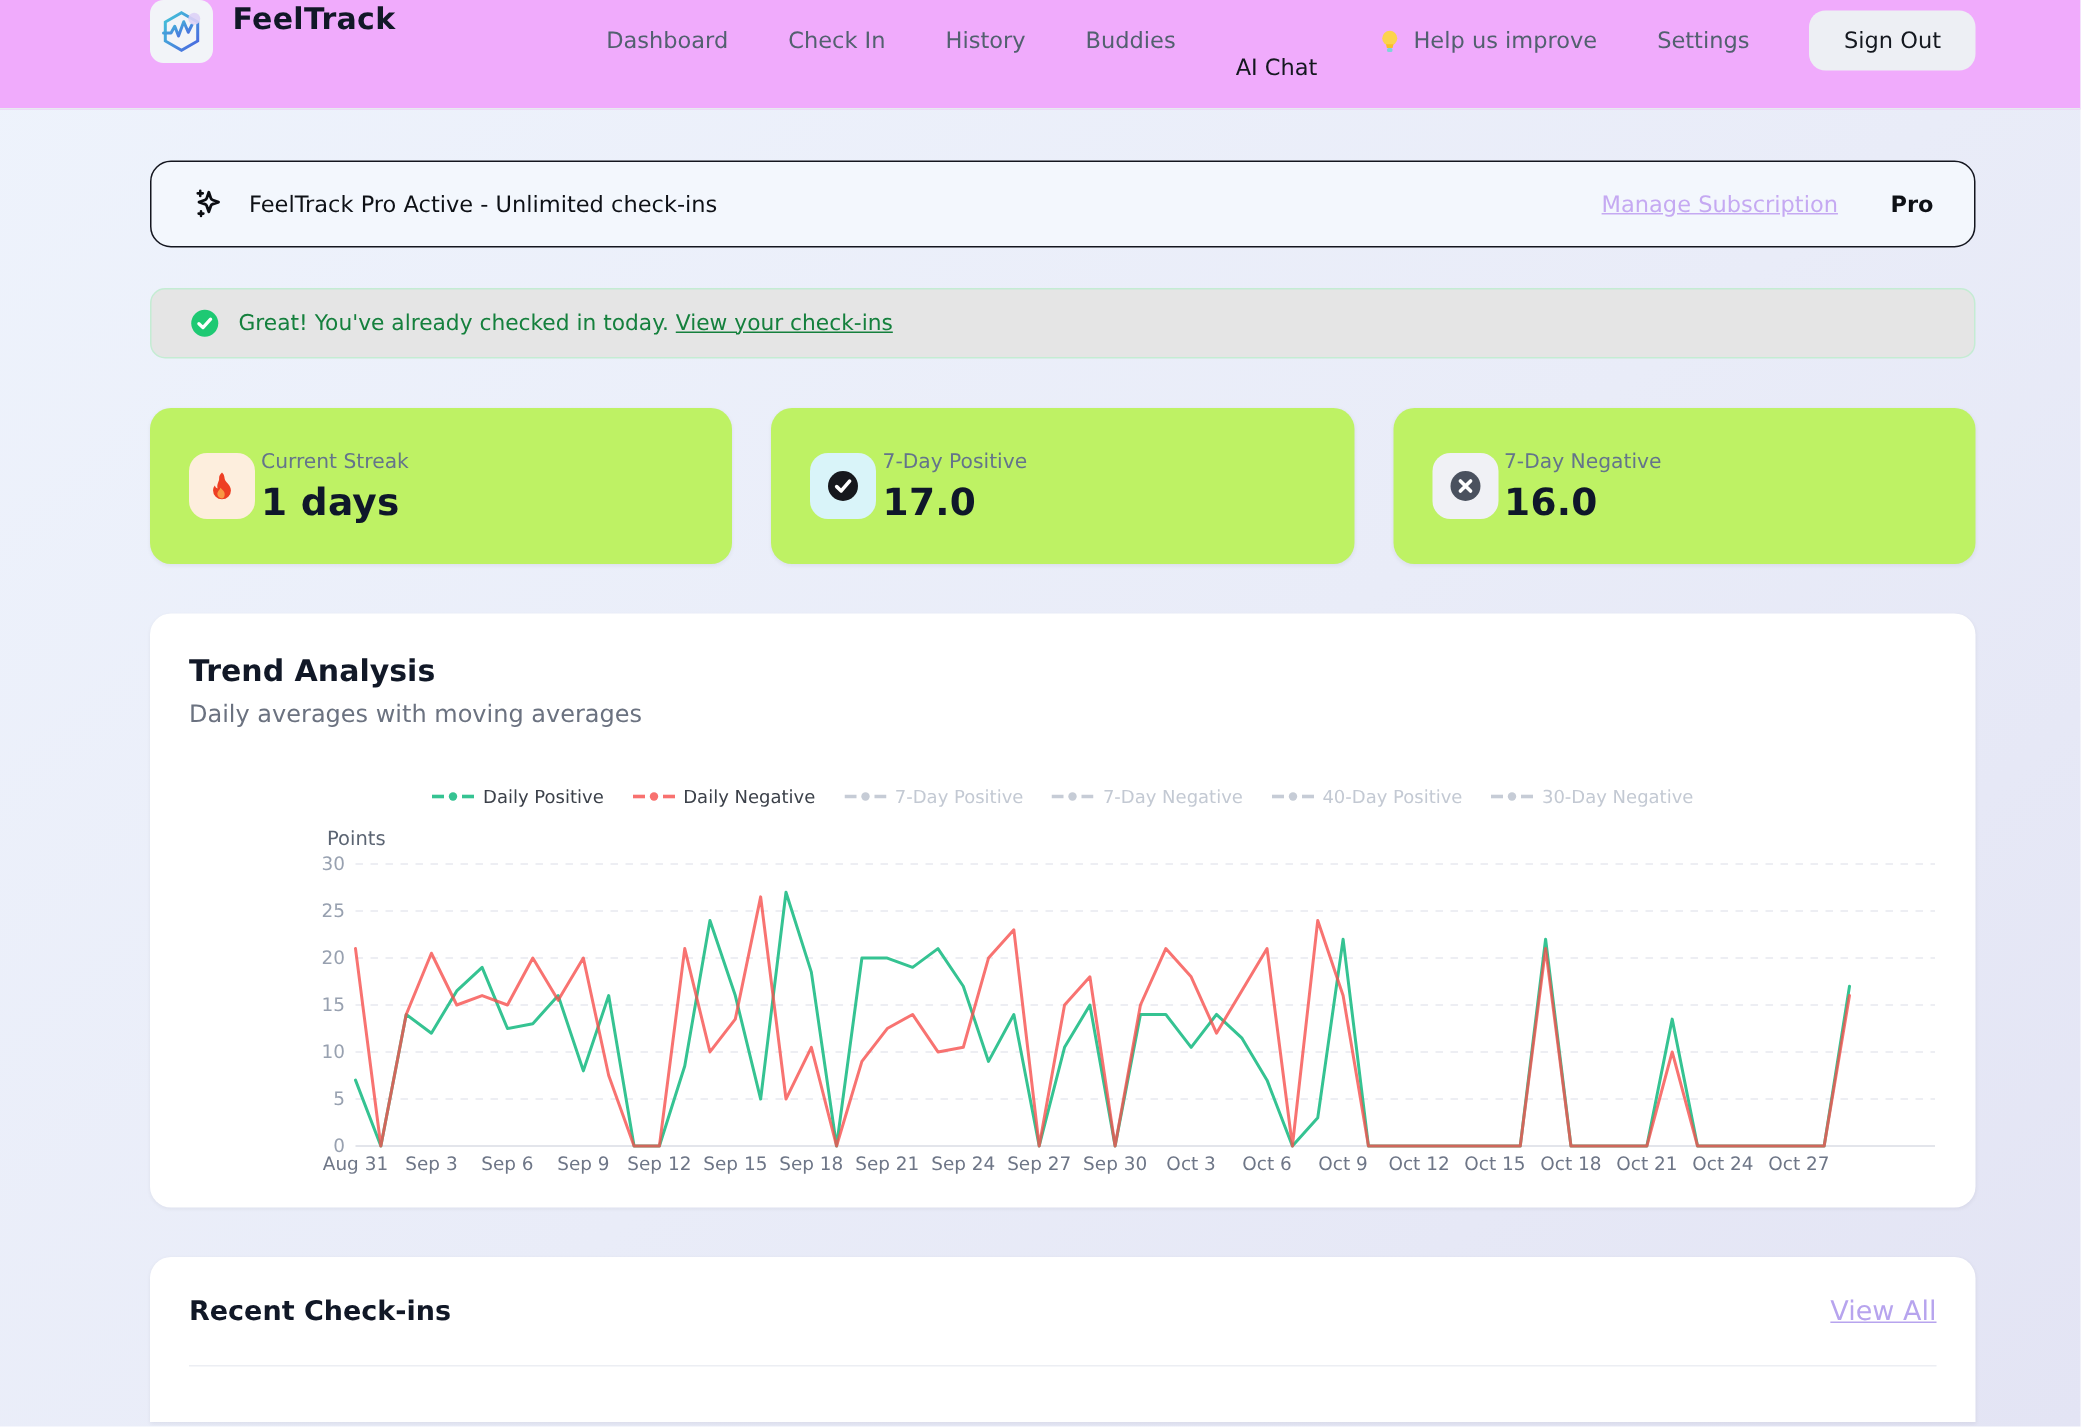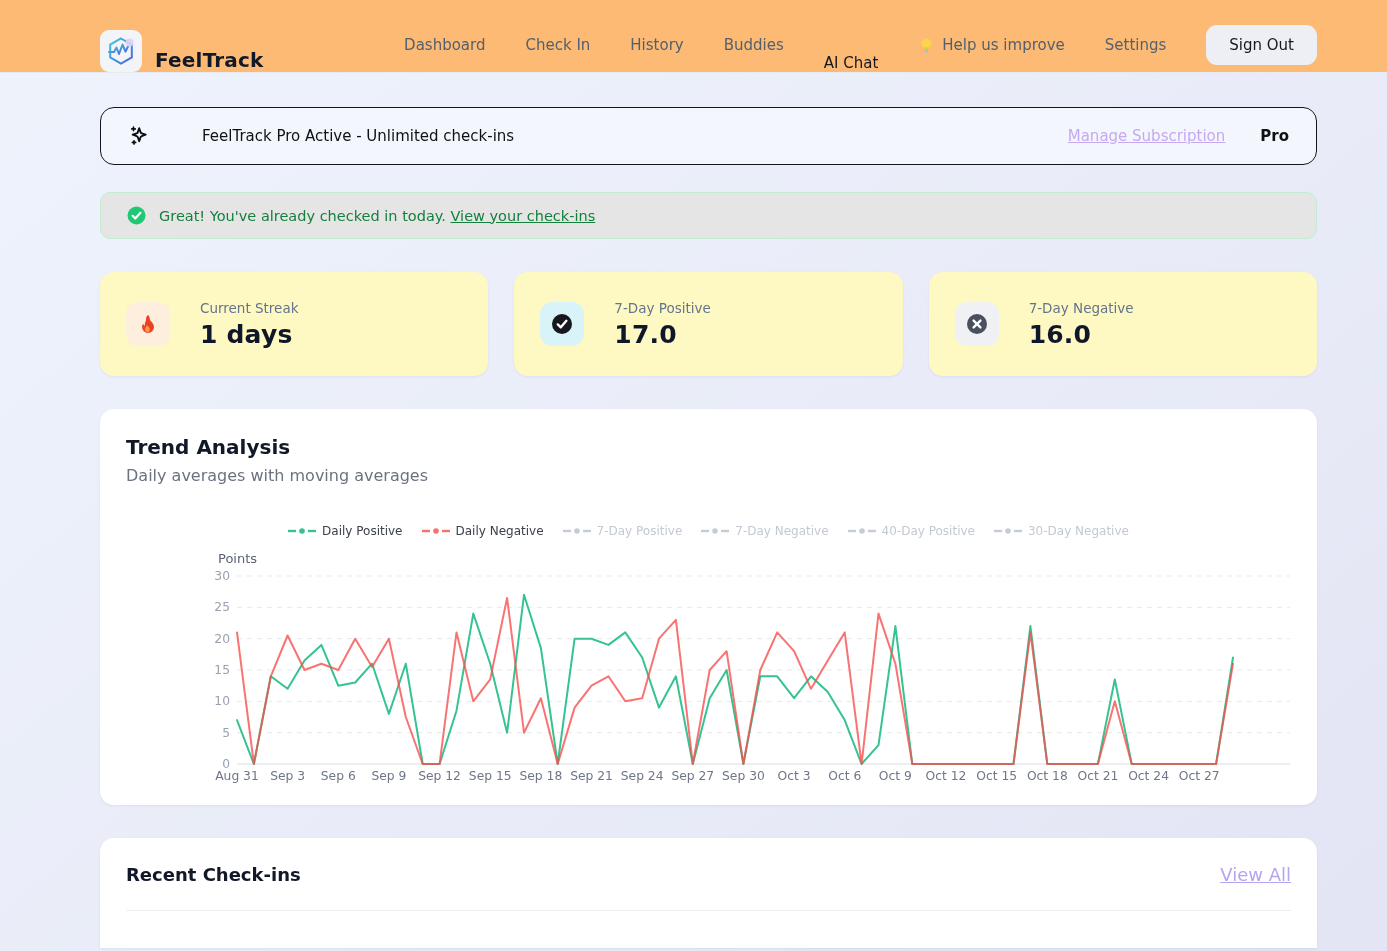--- a/index.html
+++ b/index.html
@@ -4,50 +4,50 @@
 <style>
   * { margin:0; padding:0; box-sizing:border-box; }
   html,body { width:1387px; height:951px; overflow:hidden; }
   body {
     font-family:"DejaVu Sans","Liberation Sans",sans-serif;
     background:linear-gradient(140deg,#eef3fc 0%,#e9ecf8 55%,#e3e4f4 100%);
     color:#111827;
   }
   
   .topbar {
-    height:73px; background:#fdba74; border-bottom:1px solid #e7eaf0;
-    display:flex; align-items:flex-end; padding:0 70px 0 100px;
+    height:73px; background:#f0abfc; border-bottom:1px solid #e7eaf0;
+    display:flex; align-items:flex-start; padding:0 70px 0 100px;
   }
   .logo-tile { width:42px; height:42px; background:#f2f4f8; border-radius:9px;
     display:flex; align-items:center; justify-content:center; }
   .brand { font-size:20px; font-weight:bold; color:#111827; margin-left:13px; letter-spacing:.2px; }
   .nav { margin-left:auto; display:flex; align-items:center; gap:40px; }
   .nav-link { font-size:15px; color:#52606f; cursor:pointer; text-decoration:none; display:flex; align-items:center; gap:7px; }
   .nav-link.dark { color:#14181f;margin-top:36px; }
   .signout-btn { background:#edeff4; border:none; border-radius:11px; padding:11px 23px;
     font-size:15px; color:#14181f; cursor:pointer; font-family:inherit; }
   
   .main { padding:34px 70px 0 100px; }
   .pro-banner {
     height:58px; background:#f3f7fd; border:1.5px solid #14161f; border-radius:14px;
-    display:flex; align-items:center; padding:0 27px; margin-bottom:27px;gap:36px;
+    display:flex; align-items:center; padding:0 27px; margin-bottom:27px;
   }
   .pro-text { font-size:15px; color:#0e1116; margin-left:14px; }
   .pro-right { margin-left:auto; display:flex; align-items:center; gap:35px; }
   .manage-link { font-size:15px; color:#c5a9f2; text-decoration:underline; cursor:pointer; }
   .pro-badge { font-size:15px; font-weight:600; color:#0e1116; }
   .success-banner {
     min-height:47px; background:#e5e5e5; border:1px solid #c4ecd3; border-radius:10px;
     display:flex; align-items:center; padding:0 26px; gap:13px; margin-bottom:33px;
   }
   .success-text { font-size:14.5px; color:#15803d; }
   .success-link { color:#15803d; text-decoration:underline; cursor:pointer; }
   .stats-row { display:flex; gap:26px; margin-bottom:33px; }
-  .stat-card { flex:1; background:#fef9c3; border-radius:14px; height:104px;
-    box-shadow:0 1px 3px rgba(16,24,40,.06); display:flex; align-items:center; padding:0 26px; gap:30px; }
+  .stat-card { flex:1; background:#bef264; border-radius:14px; height:104px;
+    box-shadow:0 1px 3px rgba(16,24,40,.06); display:flex; align-items:center; padding:0 26px; gap:4px; }
   .stat-tile { width:44px; height:44px; border-radius:12px; display:flex; align-items:center; justify-content:center; flex:none; }
   .stat-label { font-size:13.5px; color:#64748b; margin-bottom:4px; }
   .stat-value { font-size:25px; font-weight:bold; color:#0f172a; letter-spacing:.2px; }
   .panel { background:#ffffff; border-radius:14px; box-shadow:0 1px 3px rgba(16,24,40,.06); }
   .trend-card { height:396px; padding:26px; margin-bottom:33px; }
   .trend-title { font-size:20px; font-weight:600; color:#111827; }
   .trend-sub { font-size:16px; color:#6b7280; margin-top:7px; }
   .legend-row { display:flex; justify-content:center; align-items:center; gap:19px; margin-top:38px; height:16px; }
   .legend-item { display:flex; align-items:center; gap:6px; cursor:pointer; }
   .legend-label { font-size:12px; color:#3b4049; }

